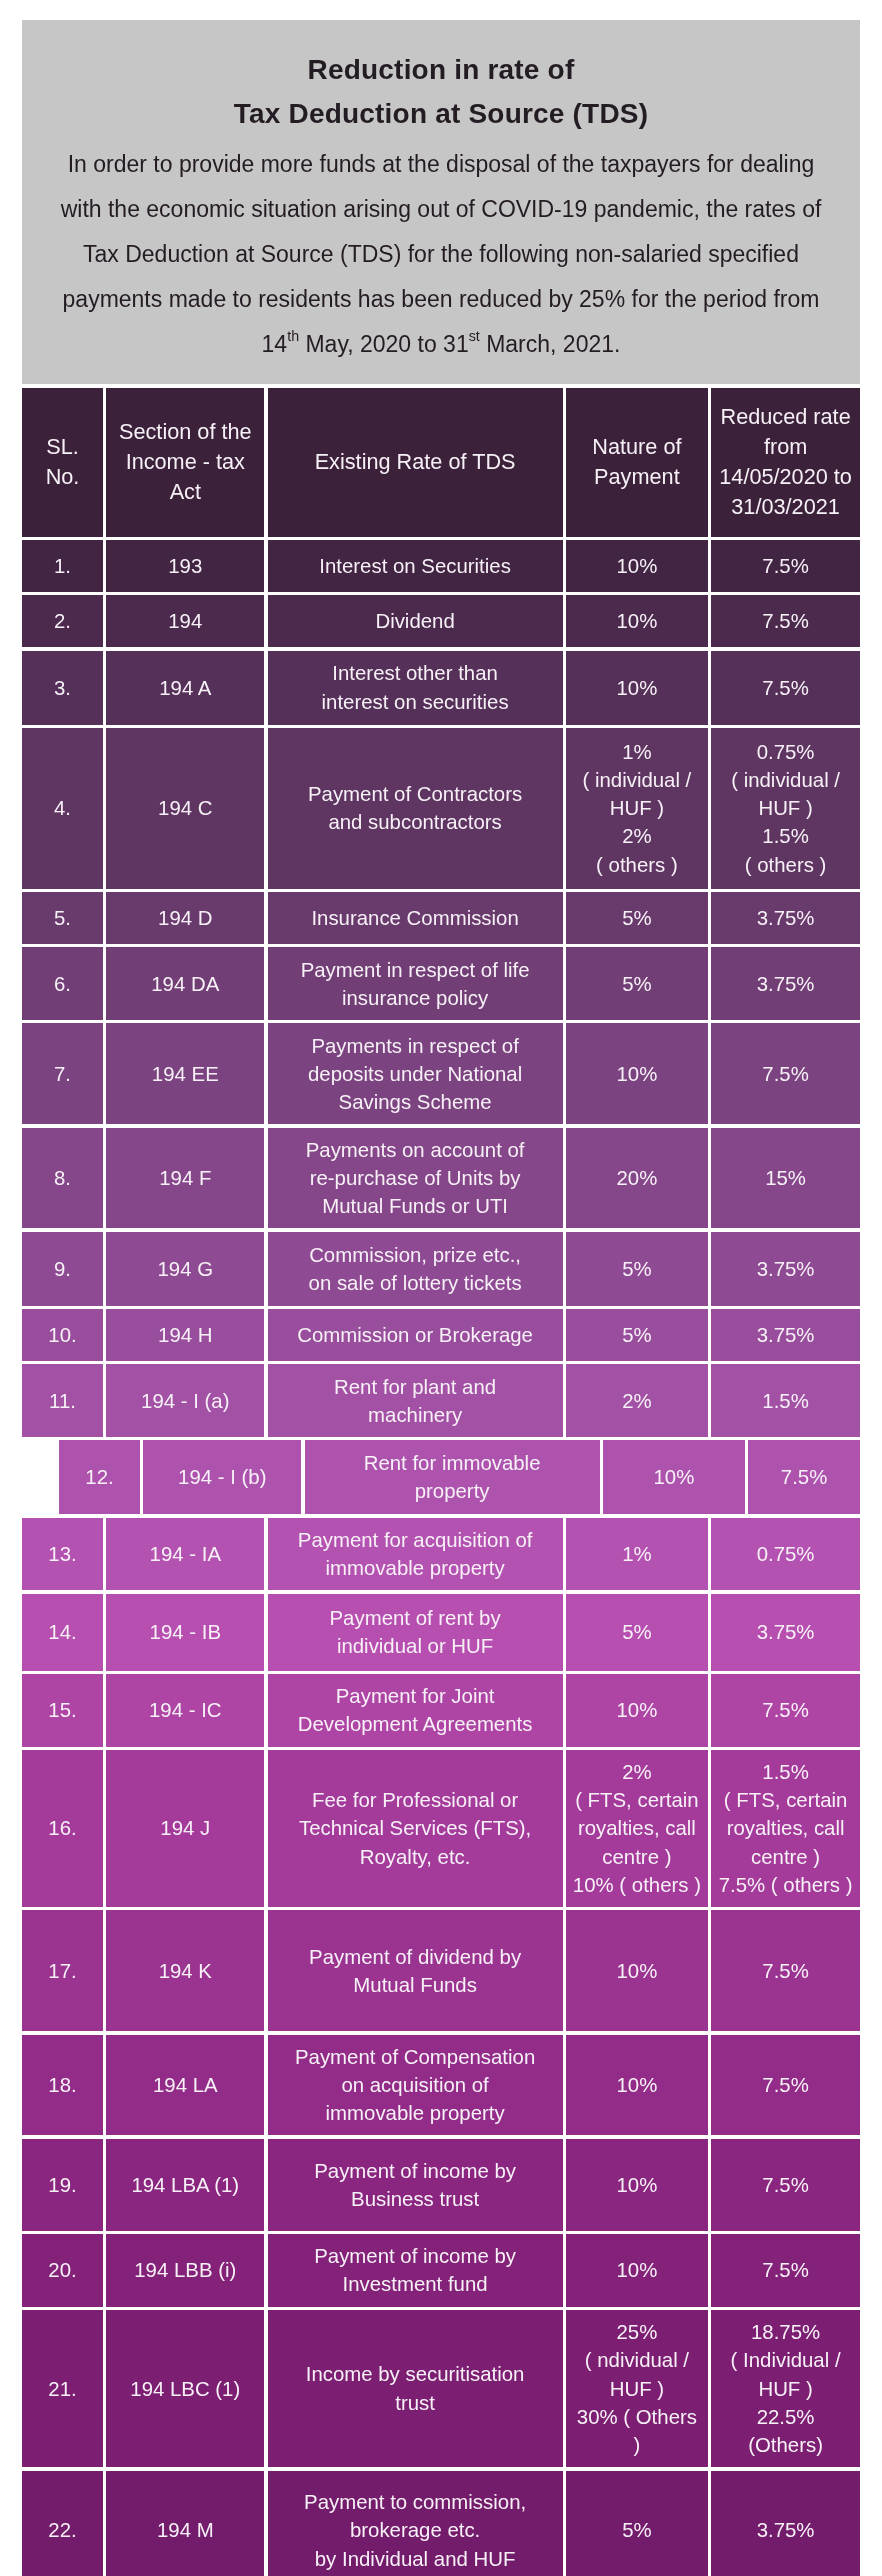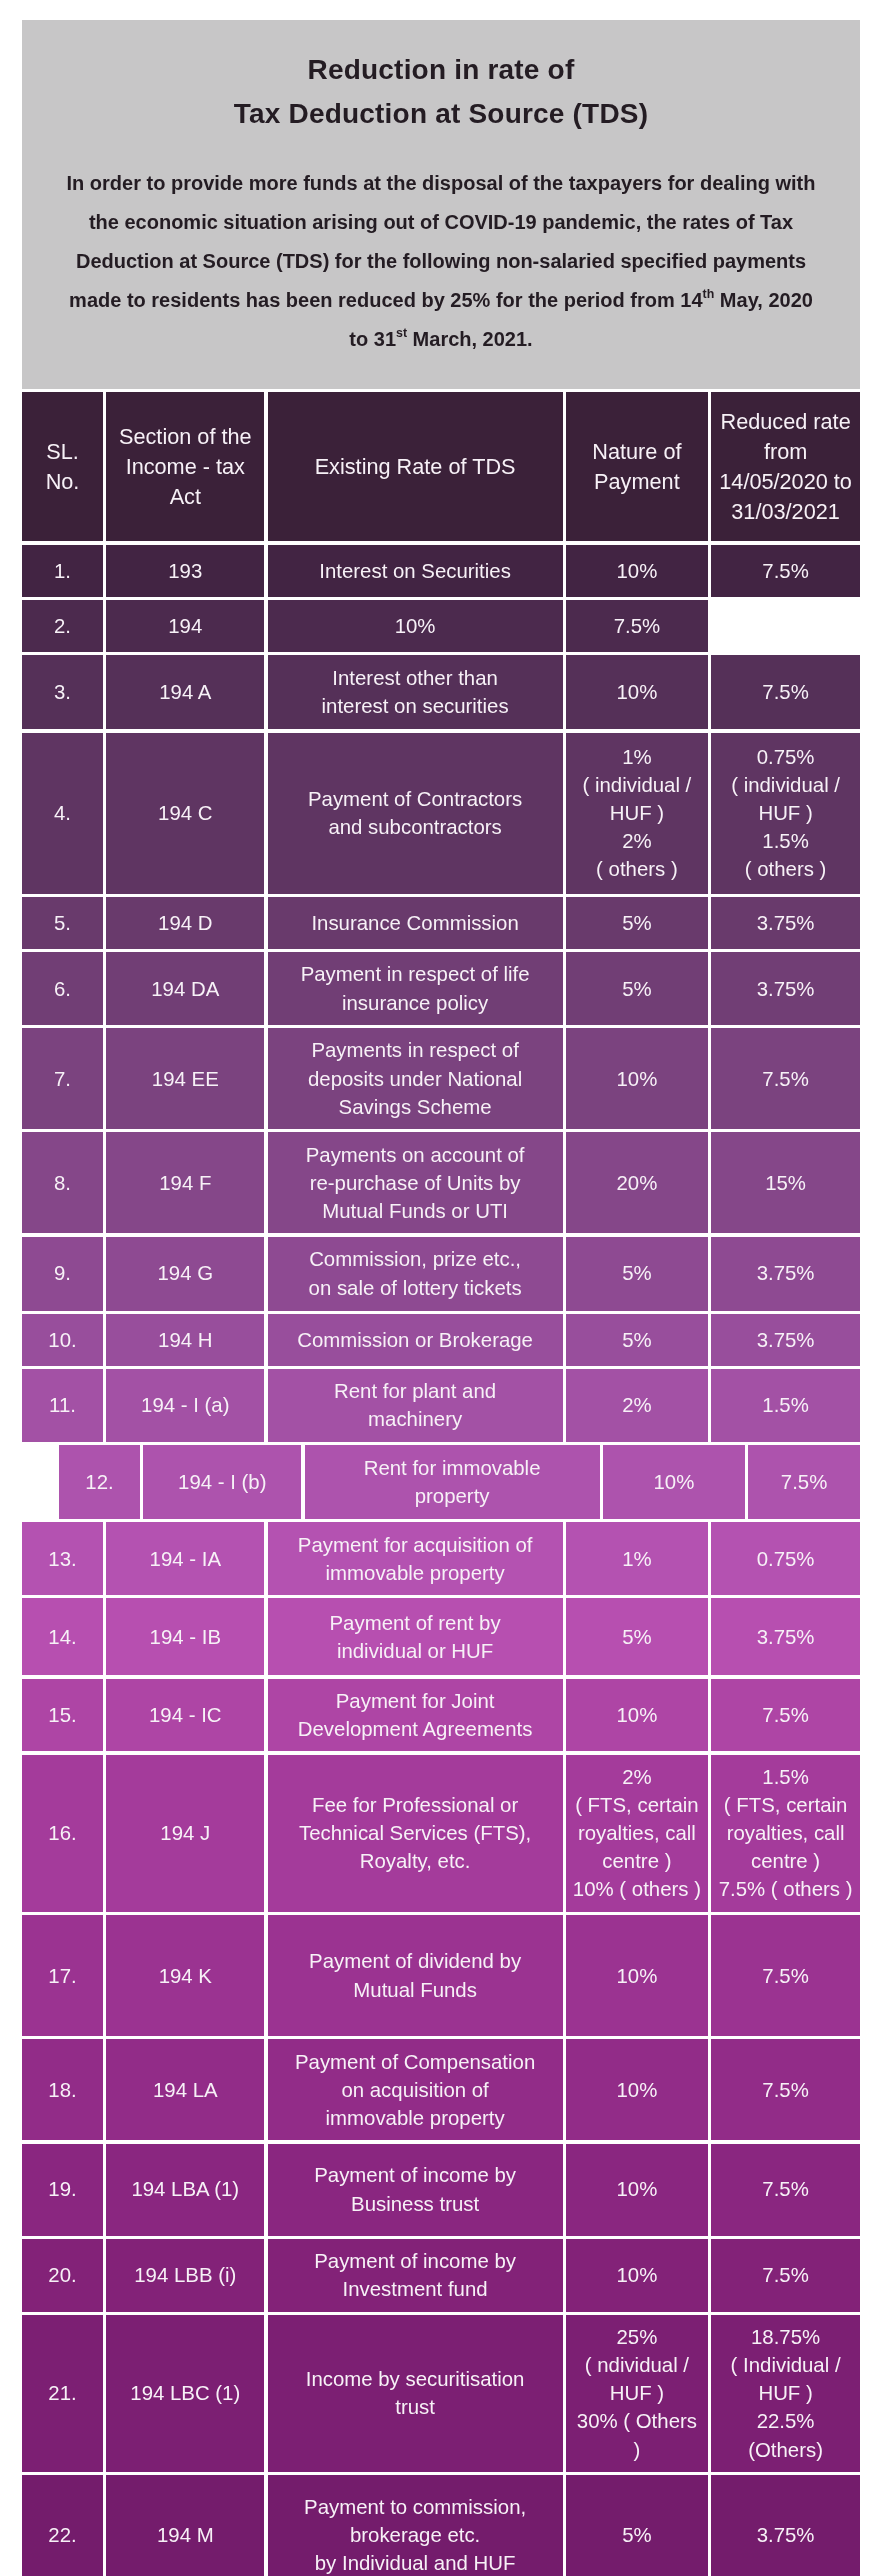--- a/index.html
+++ b/index.html
@@ -13,35 +13,35 @@
     font-family: "Liberation Sans", "DejaVu Sans", sans-serif;
     box-sizing: border-box;
   }
 
   
   .intro {
     background: #c7c6c7;
     margin: 20.4px 22px 3.3px 22px;
     min-height: 283px;
     box-sizing: border-box;
-    padding: 28px 37px 30px 37px;
+    padding: 28px 37px 18px 37px;
     text-align: center;
     color: #241c23;
   }
   .intro-title {
     font-size: 28px;
     font-weight: 700;
     line-height: 1.55;
     letter-spacing: 0.2px;
   }
   .intro-para {
-    font-size: 20px;
-    font-weight: 700;
+    font-size: 23px;
+    font-weight: 400;
     line-height: 1.95;
-    margin: 29px auto 0 auto;
+    margin: 7px auto 0 auto;
     max-width: 776px;
   }
   .intro-para sup {
     font-size: 0.62em;
     position: relative;
     top: -0.15em;
     line-height: 0;
   }
 
   
@@ -121,20 +121,21 @@
     <div>1.</div>
     <div>193</div>
     <div>Interest on Securities</div>
     <div>10%</div>
     <div>7.5%</div>
   </div>
 
   <div class="t-row">
     <div>2.</div>
     <div>194</div>
+    <div>Dividend</div>
     <div>10%</div>
     <div>7.5%</div>
   </div>
 
   <div class="t-row">
     <div>3.</div>
     <div>194 A</div>
     <div>
         <div>Interest other than</div>
         <div>interest on securities</div>

